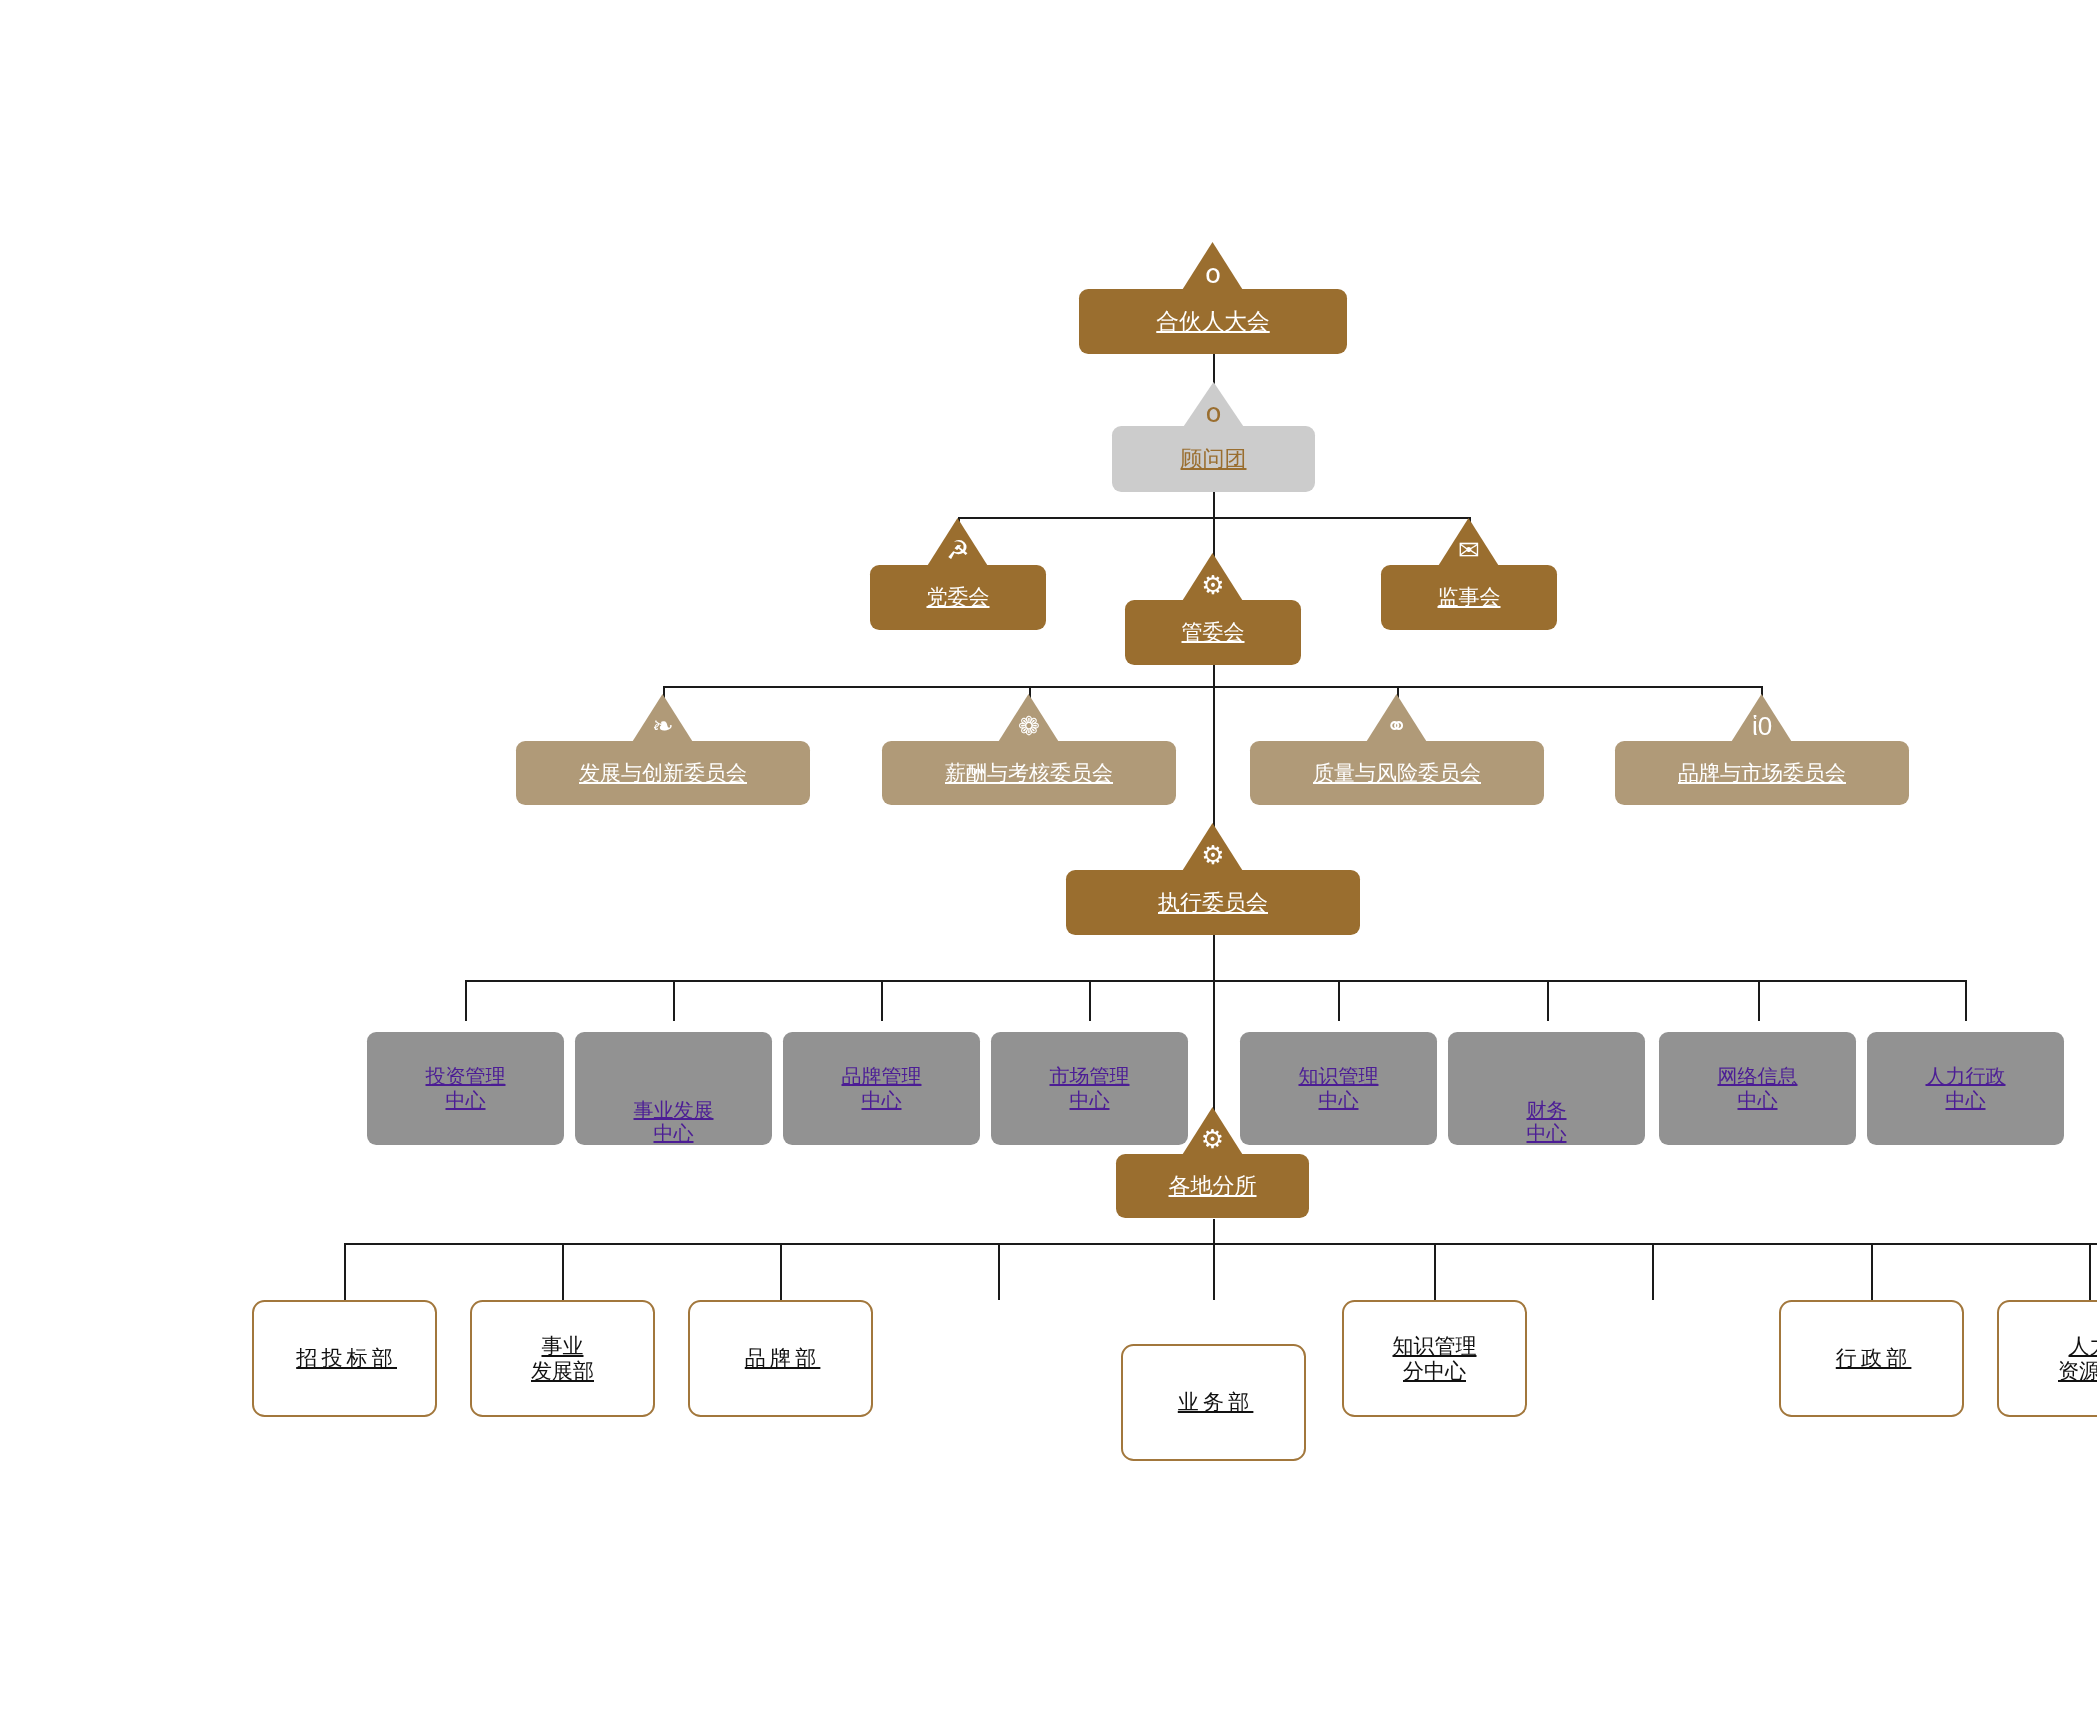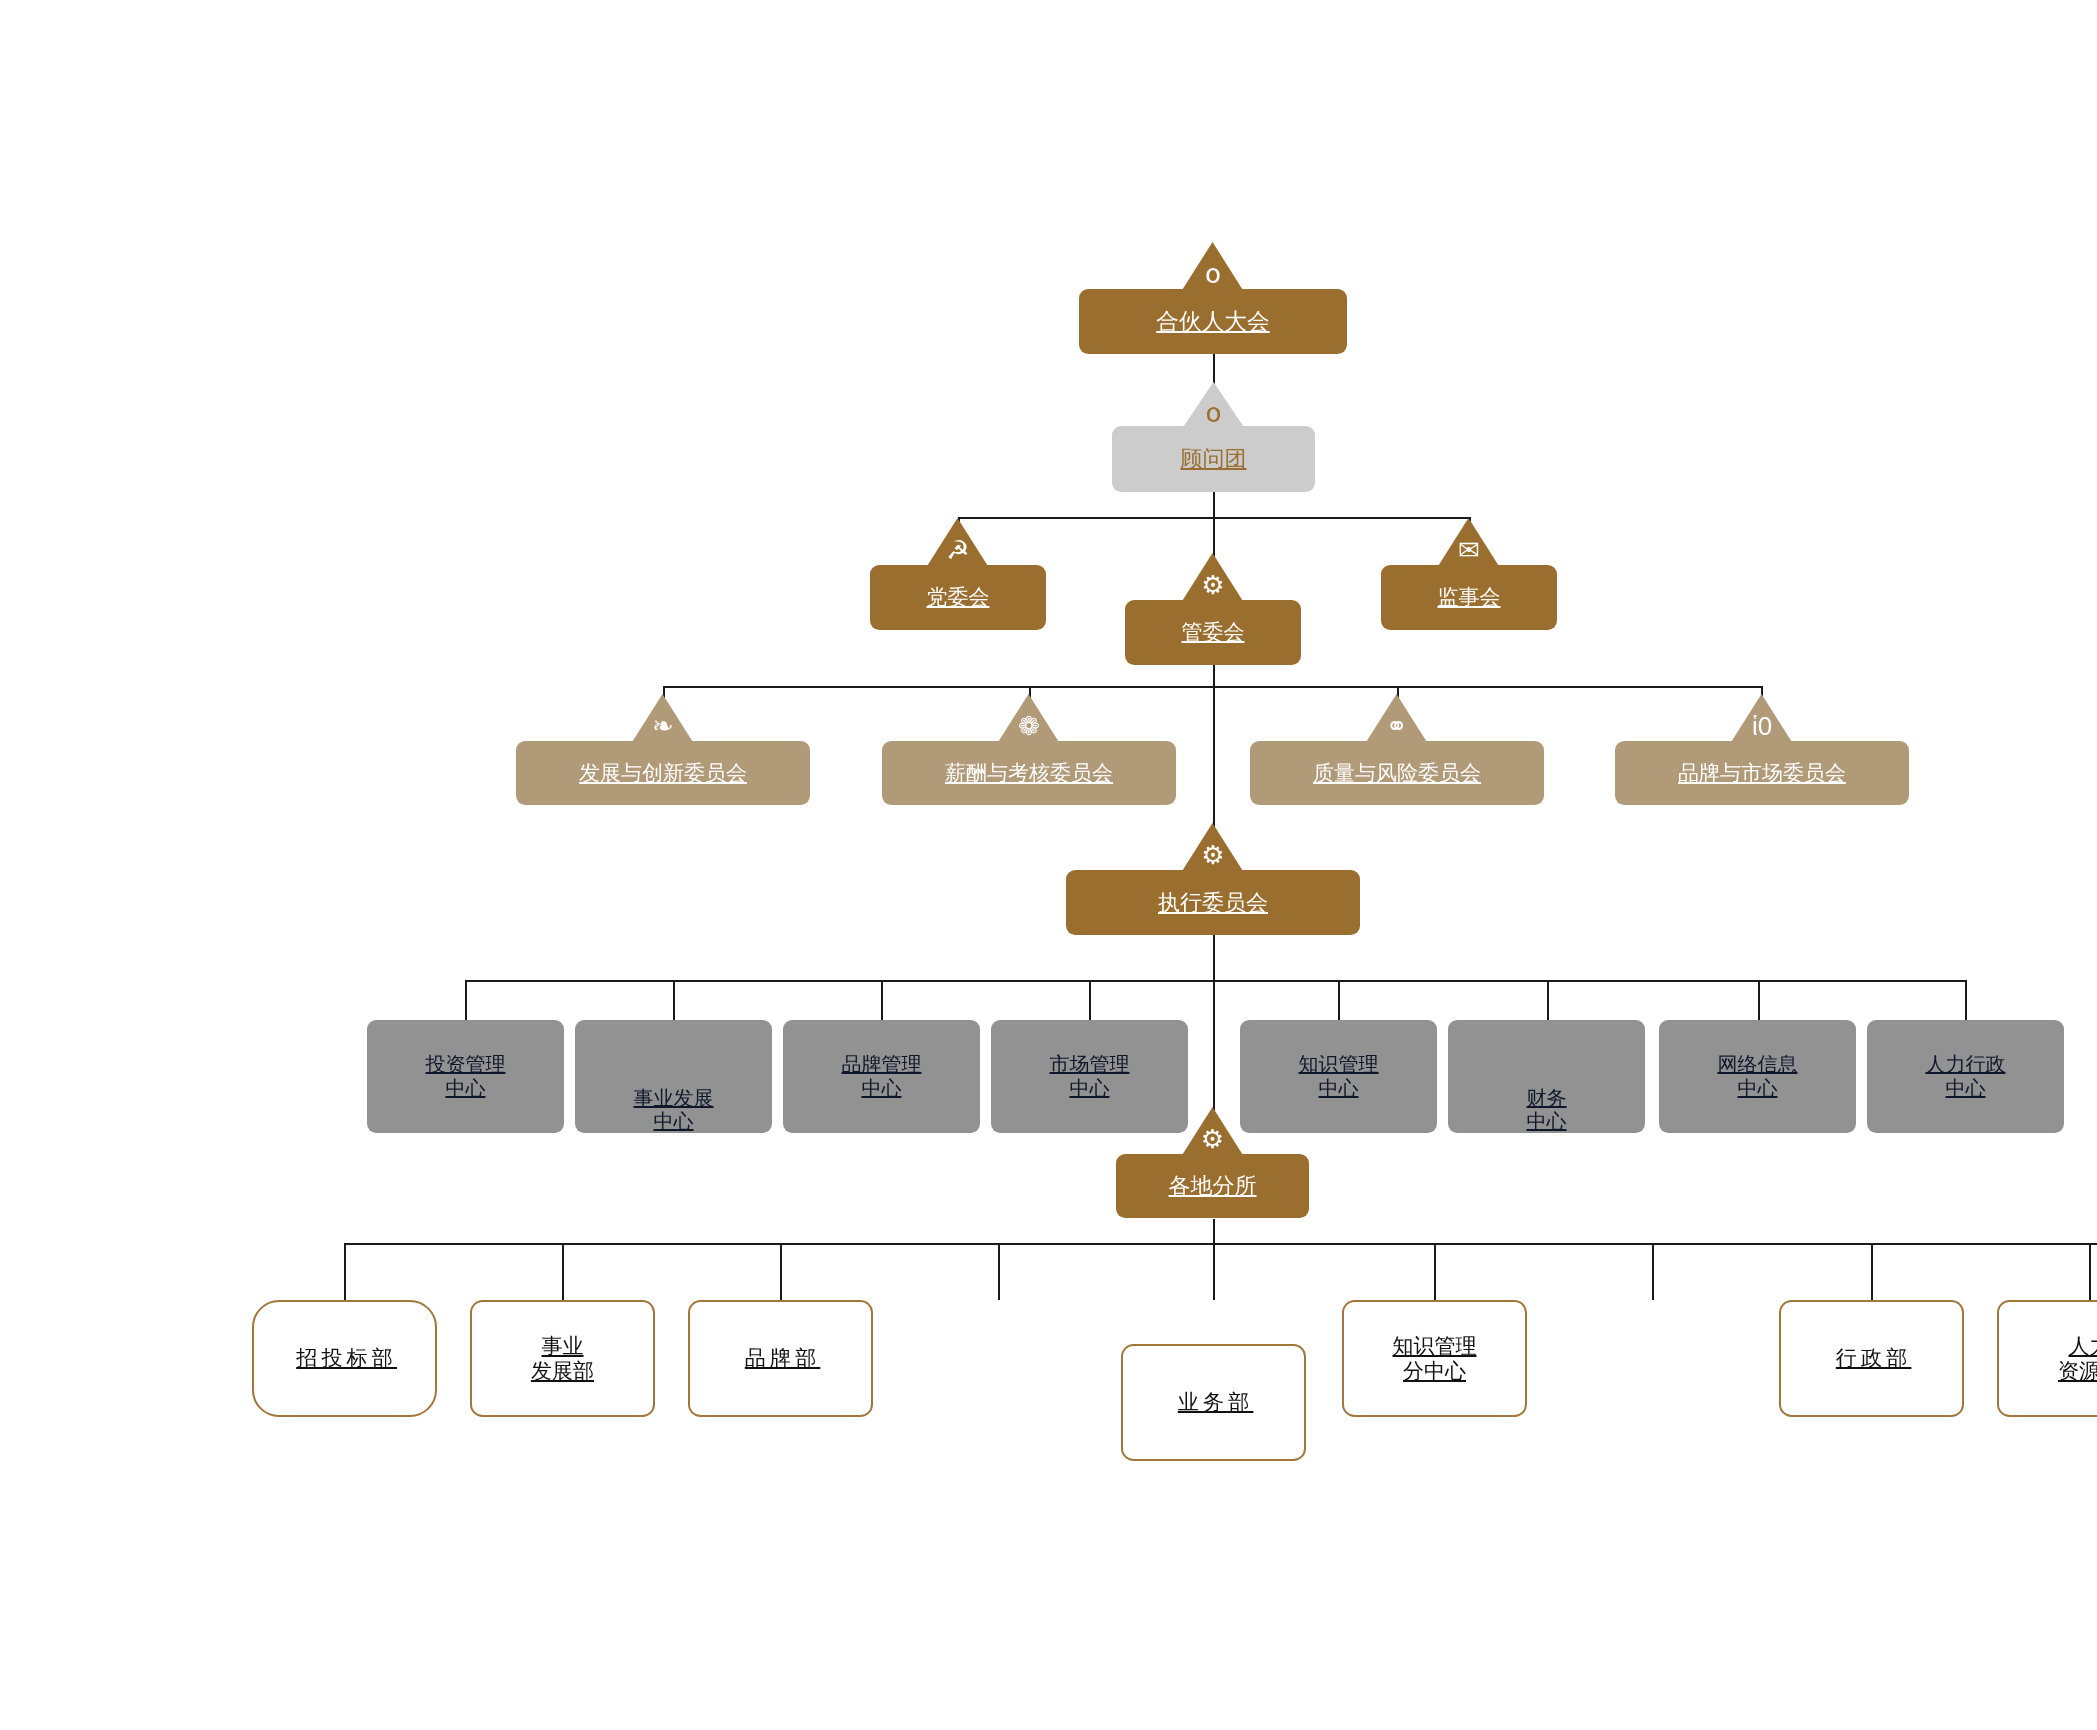--- a/index.html
+++ b/index.html
@@ -91,21 +91,22 @@
   .n-tan {
     background: #b09a78;
     color: #ffffff;
   }
   .n-lightgray {
     background: #cccccc;
     color: #9a6e2f;
   }
   .n-gray {
     background: #929292;
-    color: #0f172a;
+    color: #4c1d95;
+    margin-top: 12px;
   }
   .n-outline {
     background: #ffffff;
     color: #111111;
     border: 2.5px solid #a2773c;
     border-radius: 12.6px;
   }
 
   .fs-root   { font-size: 22.7px; }
   .fs-adv    { font-size: 22px; }
@@ -277,21 +278,21 @@
   </div>
 
   <div class="node n-dark fs-branch" style="left:1116px; top:1154px; width:193px; height:64px;">
     <div class="pennant">
       <div class="tri dark"></div>
       <div class="glyph">⚙</div>
     </div>
     <span class="label">各地分所</span>
   </div>
 
-  <div class="node n-outline fs-dept track-wide" style="left:252px; top:1300px; width:185px; height:117px;border-radius:27px;">
+  <div class="node n-outline fs-dept track-wide" style="left:252px; top:1300px; width:185px; height:117px;">
     <span class="label">招投标部</span>
   </div>
   <div class="node n-outline fs-dept track-wide" style="left:688px; top:1300px; width:185px; height:117px;">
     <span class="label">品牌部</span>
   </div>
   <div class="node n-outline fs-dept" style="left:470px; top:1300px; width:185px; height:117px;">
     <span class="label">事业
 发展部</span>
   </div>
   <div class="node n-outline fs-dept track-wide" style="left:1121px; top:1344px; width:185px; height:117px;">

